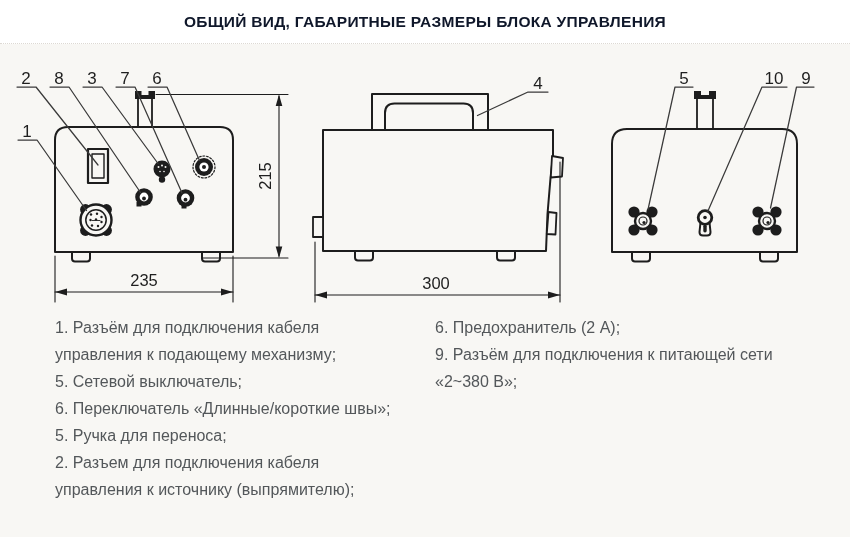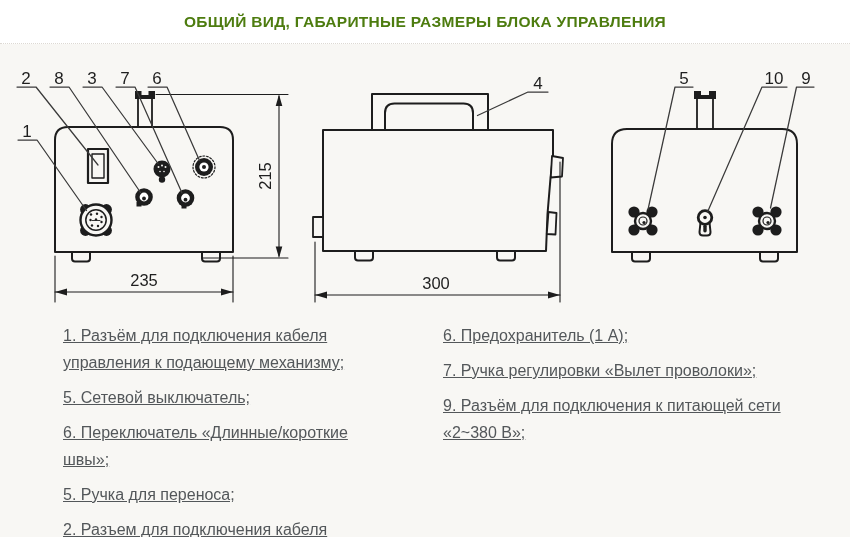--- a/index.html
+++ b/index.html
@@ -7,39 +7,39 @@
     width:850px;height:537px;overflow:hidden;
     background:#f8f7f4;
     font-family:"Liberation Sans",sans-serif;
   }
   .title-bar{
     height:43px;background:#ffffff;
     display:flex;align-items:center;justify-content:center;
     border-bottom:1px dotted #ddd9d3;
   }
   .page-title{
-    font-size:15.5px;font-weight:bold;color:#4d7c0f;letter-spacing:.3px;
+    font-size:15.5px;font-weight:bold;color:#0f172a;letter-spacing:.3px;
   }
   svg.diagram{display:block;}
   svg.diagram text{
     font-family:"Liberation Sans",sans-serif;
     fill:#1f1f1f;
   }
   .callout-num{font-size:17px;}
   .dim-num{font-size:16.5px;}
   .legend{
     display:flex;
     padding:8px 0 0 55px;
     color:#53575a;
     font-size:16px;
     line-height:27px;
   }
   .legend-col-left{width:345px;margin-right:35px;}
   .legend-col-right{width:356px;}
-  .legend-item{margin:8px;text-decoration:underline;}
+  .legend-item{margin:0;}
 </style>
 </head>
 <body>
 
 <div class="title-bar">
   <div class="page-title">ОБЩИЙ ВИД, ГАБАРИТНЫЕ РАЗМЕРЫ БЛОКА УПРАВЛЕНИЯ</div>
 </div>
 
 <svg class="diagram" width="850" height="262" viewBox="0 45 850 262" stroke-linecap="round" stroke-linejoin="round">
 
@@ -214,17 +214,16 @@
 
 <div class="legend">
   <div class="legend-col-left">
     <div class="legend-item">1. Разъём для подключения кабеля управления к подающему механизму;</div>
     <div class="legend-item">5. Сетевой выключатель;</div>
     <div class="legend-item">6. Переключатель «Длинные/короткие швы»;</div>
     <div class="legend-item">5. Ручка для переноса;</div>
     <div class="legend-item">2. Разъем для подключения кабеля управления к источнику (выпрямителю);</div>
   </div>
   <div class="legend-col-right">
-    <div class="legend-item">6. Предохранитель (1 А);</div>
-    <div class="legend-item">7. Ручка регулировки «Вылет проволоки»;</div>
+    <div class="legend-item">6. Предохранитель (2 А);</div>
     <div class="legend-item">9. Разъём для подключения к питающей сети «2~380 В»;</div>
   </div>
 </div>
 
 </body></html>

